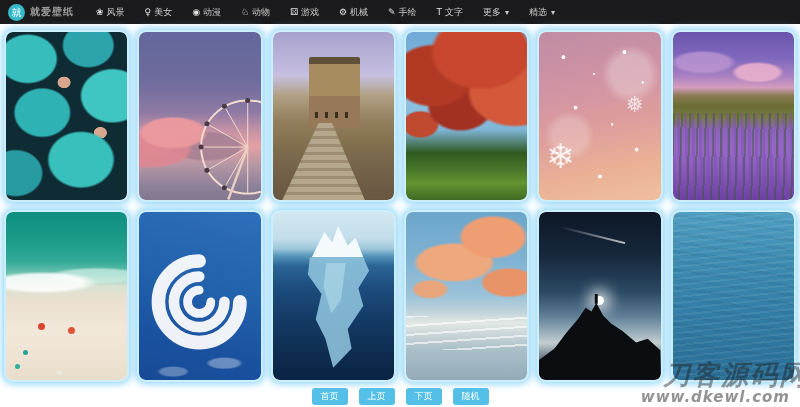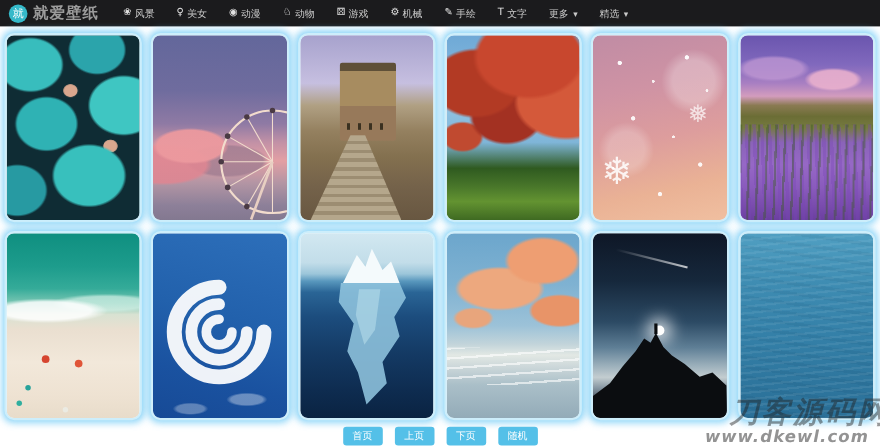--- a/index.html
+++ b/index.html
@@ -12,21 +12,21 @@
   
   .navbar {
     height:24px; background:#1b1b1d; display:flex; align-items:center;
     padding:0 6px; white-space:nowrap;
   }
   .logo { display:flex; align-items:center; gap:5px; margin:0 12px 0 2px; cursor:pointer; }
   .logo-badge {
     width:17px; height:17px; border-radius:50%; background:#35b9c9; color:#fff;
     font-size:10px; line-height:17px; text-align:center; flex:0 0 auto;
   }
-  .logo-name { color:#9b9b9b; font-size:14px; font-weight:bold; letter-spacing:1px; }
+  .logo-name { color:#9b9b9b; font-size:10px; font-weight:bold; letter-spacing:1px; }
   .nav-item {
     display:flex; align-items:center; gap:3px; height:24px; padding:0 10px;
     color:#c9c9c9; font-size:9px; text-decoration:none; cursor:pointer;
   }
   .nav-ico { font-size:9px; color:#e0e0e0; }
   .caret { font-size:8px; color:#c9c9c9; margin-left:1px; }
 
   
   .gallery {
     display:grid; grid-template-columns:repeat(6,1fr); gap:8px;
@@ -148,21 +148,21 @@
     background:linear-gradient(90deg, rgba(255,255,255,0), rgba(255,255,255,.75));
     transform:rotate(14deg); }
 
   
   .art-ocean { background:
     repeating-linear-gradient(174deg, rgba(255,255,255,.07) 0 2px, rgba(0,0,0,0) 2px 6px),
     repeating-linear-gradient(8deg, rgba(0,40,70,.07) 0 3px, rgba(0,0,0,0) 3px 9px),
     linear-gradient(180deg,#509fc2 0%,#3e8cb2 28%,#3480a8 55%,#2e769e 80%,#2b7098 100%); }
 
   
-  .pagination { display:flex; justify-content:center; gap:11px; margin-top:6px;font-family:Liberation Serif, serif; }
+  .pagination { display:flex; justify-content:center; gap:11px; margin-top:6px; }
   .pg-btn {
     background:#54c0e8; color:#fff; font-size:9px; line-height:1;
     padding:4px 9px; border-radius:3px; cursor:pointer; text-decoration:none;
   }
 
   
   .wm-cn {
     position:absolute; right:-8px; bottom:14px; z-index:6; pointer-events:none;
     font-size:27px; font-weight:bold; font-style:italic; white-space:nowrap;
     color:rgba(30,30,30,.45); letter-spacing:2px;

